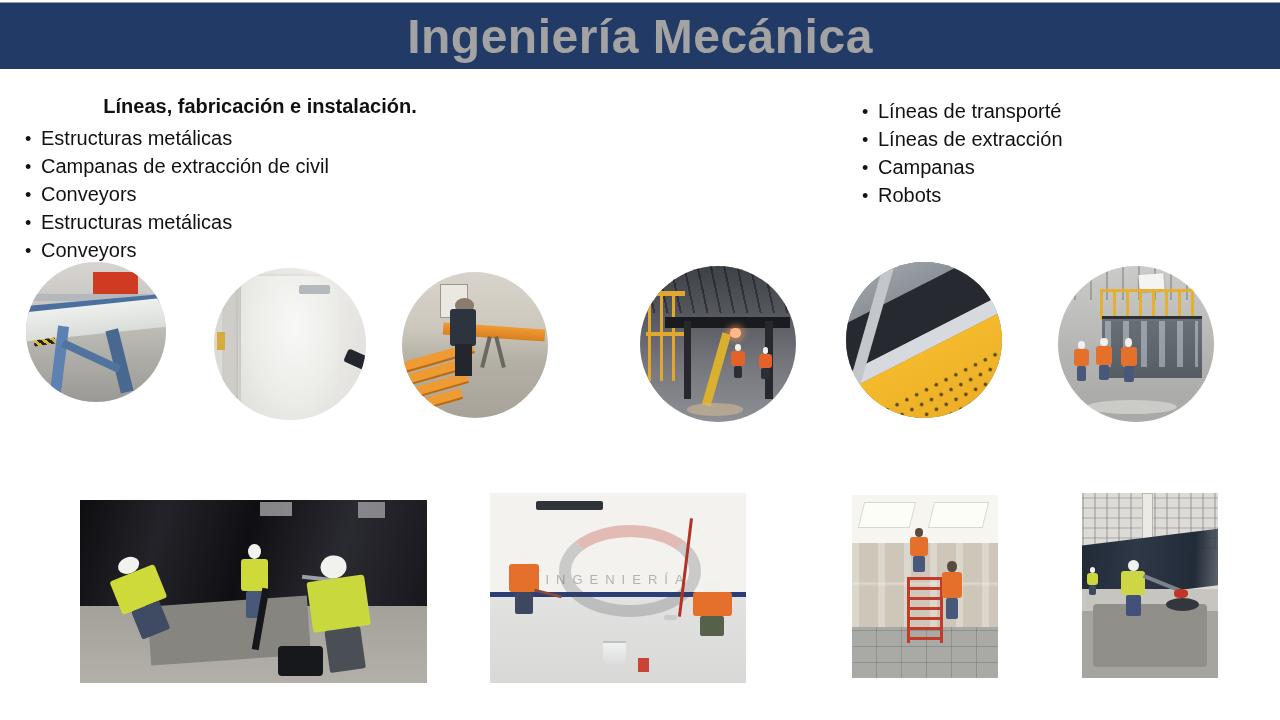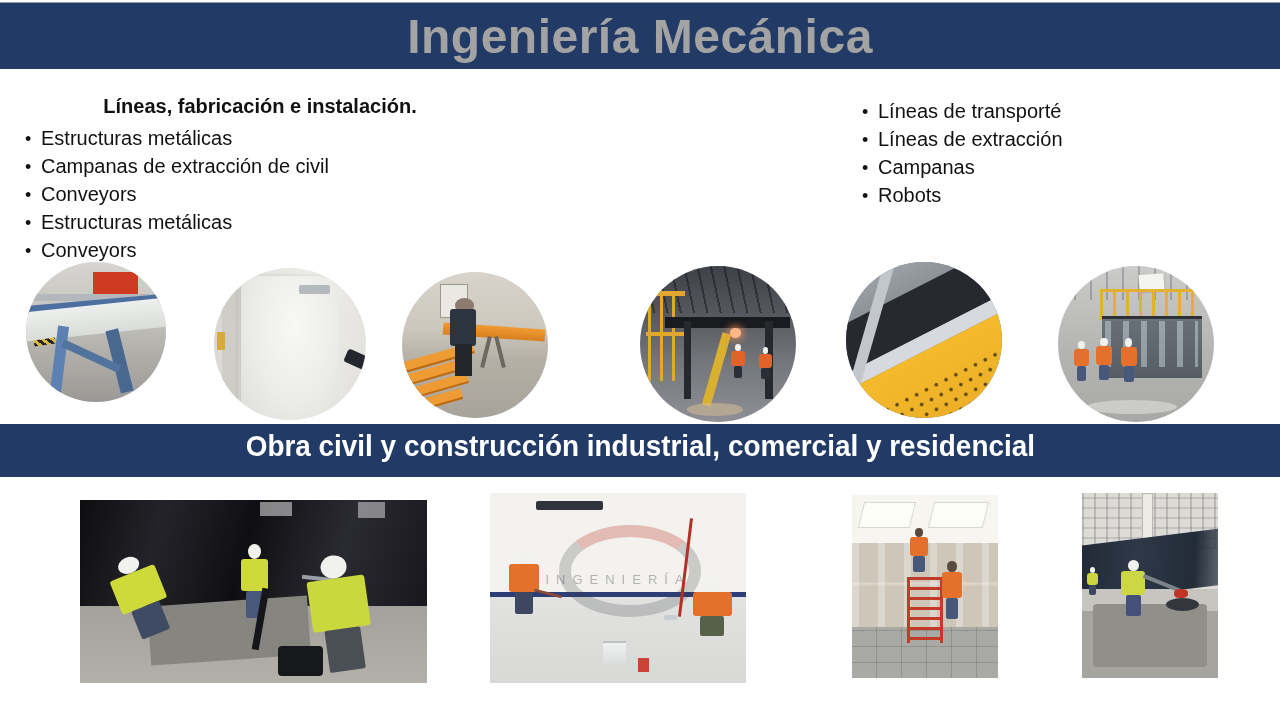--- a/index.html
+++ b/index.html
@@ -174,23 +174,20 @@
         <div class="legs" style="background:#47587a;"></div>
       </div>
     <div class="abs worker" style="left:40%;top:46%;width:17px;height:44px;">
         <div class="helm"></div>
         <div class="vest" style="background:#e4702b;"></div>
         <div class="legs" style="background:#47587a;"></div>
       </div>
     <div class="abs" style="left:18%;top:86%;width:58%;height:9%;background:rgba(235,235,232,.5);border-radius:50%;"></div>
   </div>
 
-  <div class="mid-band">
-    <div class="mid-band-text">Obra civil y construcción industrial, comercial y residencial</div>
-  </div>
 
   <div class="ph" style="left:80px;top:500px;width:347px;height:183px;" title="Trabajadores nivelando concreto fresco con chalecos verdes">
     <div class="abs" style="inset:0;background:linear-gradient(105deg,#0e0e11 0%,#232329 22%,#0f0f13 45%,#2a2a31 70%,#131318 100%);"></div>
     <div class="abs" style="left:52%;top:1%;width:9%;height:8%;background:rgba(230,230,230,.55);"></div>
     <div class="abs" style="left:80%;top:1%;width:8%;height:9%;background:rgba(230,230,230,.5);"></div>
     <div class="abs" style="left:0;top:58%;width:100%;height:42%;background:linear-gradient(180deg,#a3a19a,#b2b0a8);"></div>
     <div class="abs" style="left:20%;top:55%;width:46%;height:32%;background:#87857f;transform:rotate(-4deg);"></div>
     <div class="abs" style="left:64%;top:42%;width:12%;height:2%;background:#9aa0a6;transform:rotate(6deg);"></div>
     <div class="abs worker" style="left:10%;top:30%;width:52px;height:82px;transform:rotate(-22deg);">
         <div class="helm"></div>

